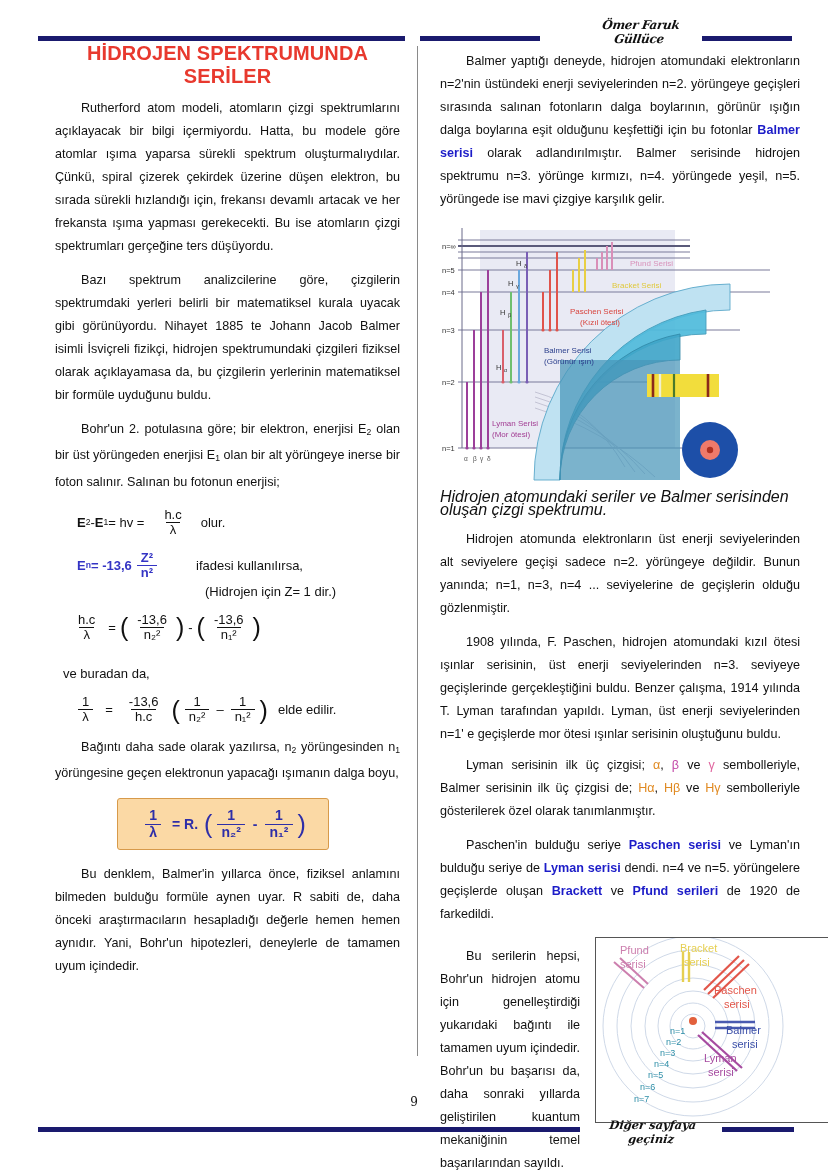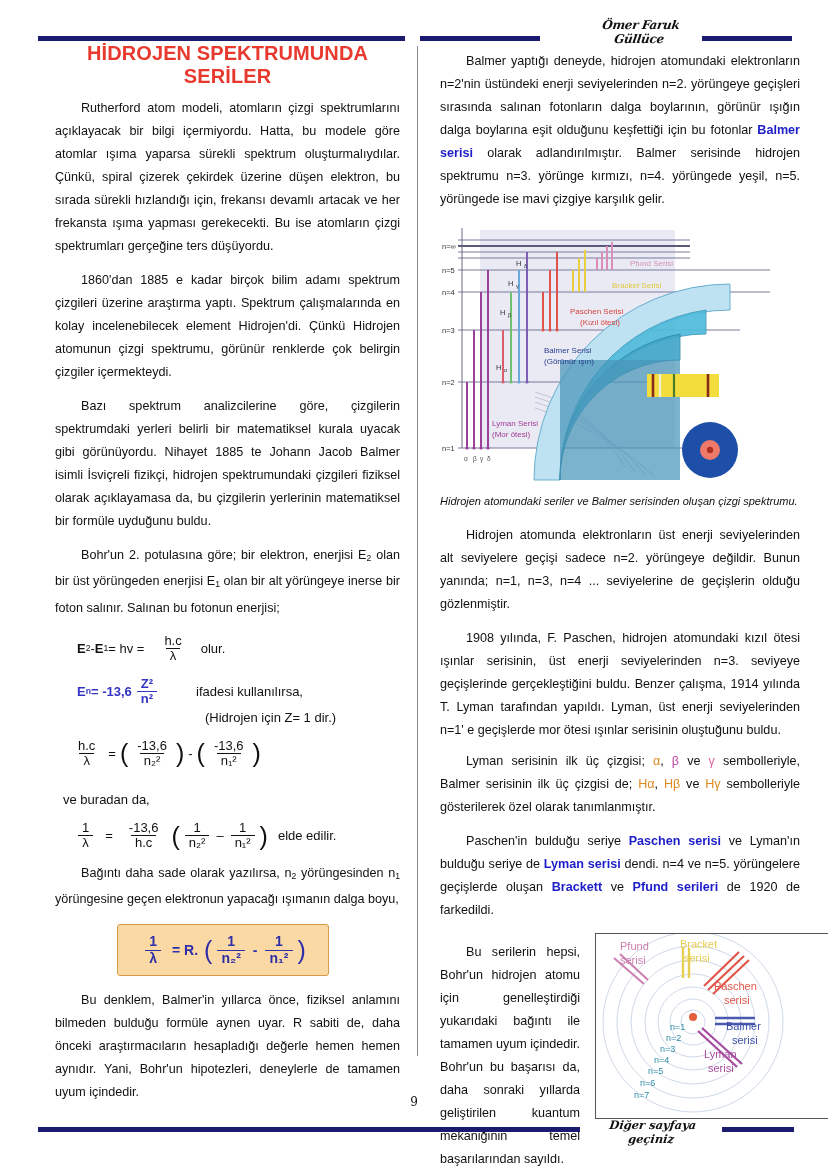--- a/index.html
+++ b/index.html
@@ -101,21 +101,21 @@
   }
 
   
   .fig-energy {
     position:relative;
     width:360px; height:262px;
     margin:6px 0 6px 0;
     background:#ffffff;
   }
   .fig-caption {
-    font-size:11px; font-style:italic; line-height:22px;
+    font-size:16px; font-style:italic; line-height:13px;
     margin:3px 0 12px 0; color:#111;
   }
 
   
   .fig-orbit {
     position:absolute; left:155px; top:0;
     width:237px; height:186px;
     border:1.3px solid #555;
     background:#fff;
   }
@@ -156,21 +156,20 @@
     <div class="signature">Ömer Faruk Güllüce</div>
   </div>
 
   <div class="col-divider"></div>
 
   <div class="col-left">
 
     <h1 class="section-title">HİDROJEN SPEKTRUMUNDA SERİLER</h1>
 
     <p class="body">Rutherford atom modeli, atomların çizgi spektrumlarını açıklayacak bir bilgi içermiyordu. Hatta, bu modele göre atomlar ışıma yaparsa sürekli spektrum oluşturmalıydılar. Çünkü, spiral çizerek çekirdek üzerine düşen elektron, bu sırada sürekli hızlandığı için, frekansı devamlı artacak ve her frekansta ışıma yapması gerekecekti. Bu ise atomların çizgi spektrumları gerçeğine ters düşüyordu.</p>
-    <p class="body">1860'dan 1885 e kadar birçok bilim adamı spektrum çizgileri üzerine araştırma yaptı. Spektrum çalışmalarında en kolay incelenebilecek element Hidrojen'di. Çünkü Hidrojen atomunun çizgi spektrumu, görünür renklerde çok belirgin çizgiler içermekteydi.</p>
     <p class="body">Bazı spektrum analizcilerine göre, çizgilerin spektrumdaki yerleri belirli bir matematiksel kurala uyacak gibi görünüyordu. Nihayet 1885 te Johann Jacob Balmer isimli İsviçreli fizikçi, hidrojen spektrumundaki çizgileri fiziksel olarak açıklayamasa da, bu çizgilerin yerlerinin matematiksel bir formüle uyduğunu buldu.</p>
 
     <p class="body"><span>Bohr'un 2. potulasına göre; bir elektron, enerjisi E</span><sub>2</sub><span> olan bir üst yörüngeden enerjisi E</span><sub>1</sub><span> olan bir alt yörüngeye inerse bir foton salınır. Salınan bu fotonun enerjisi;</span></p>
 
     <div class="math-block">
       <div class="mrow" style="margin-left:22px;">
         <span style="font-weight:bold;">E</span>
           <sub>2</sub>
         <span> - </span>
         <span style="font-weight:bold;">E</span>

